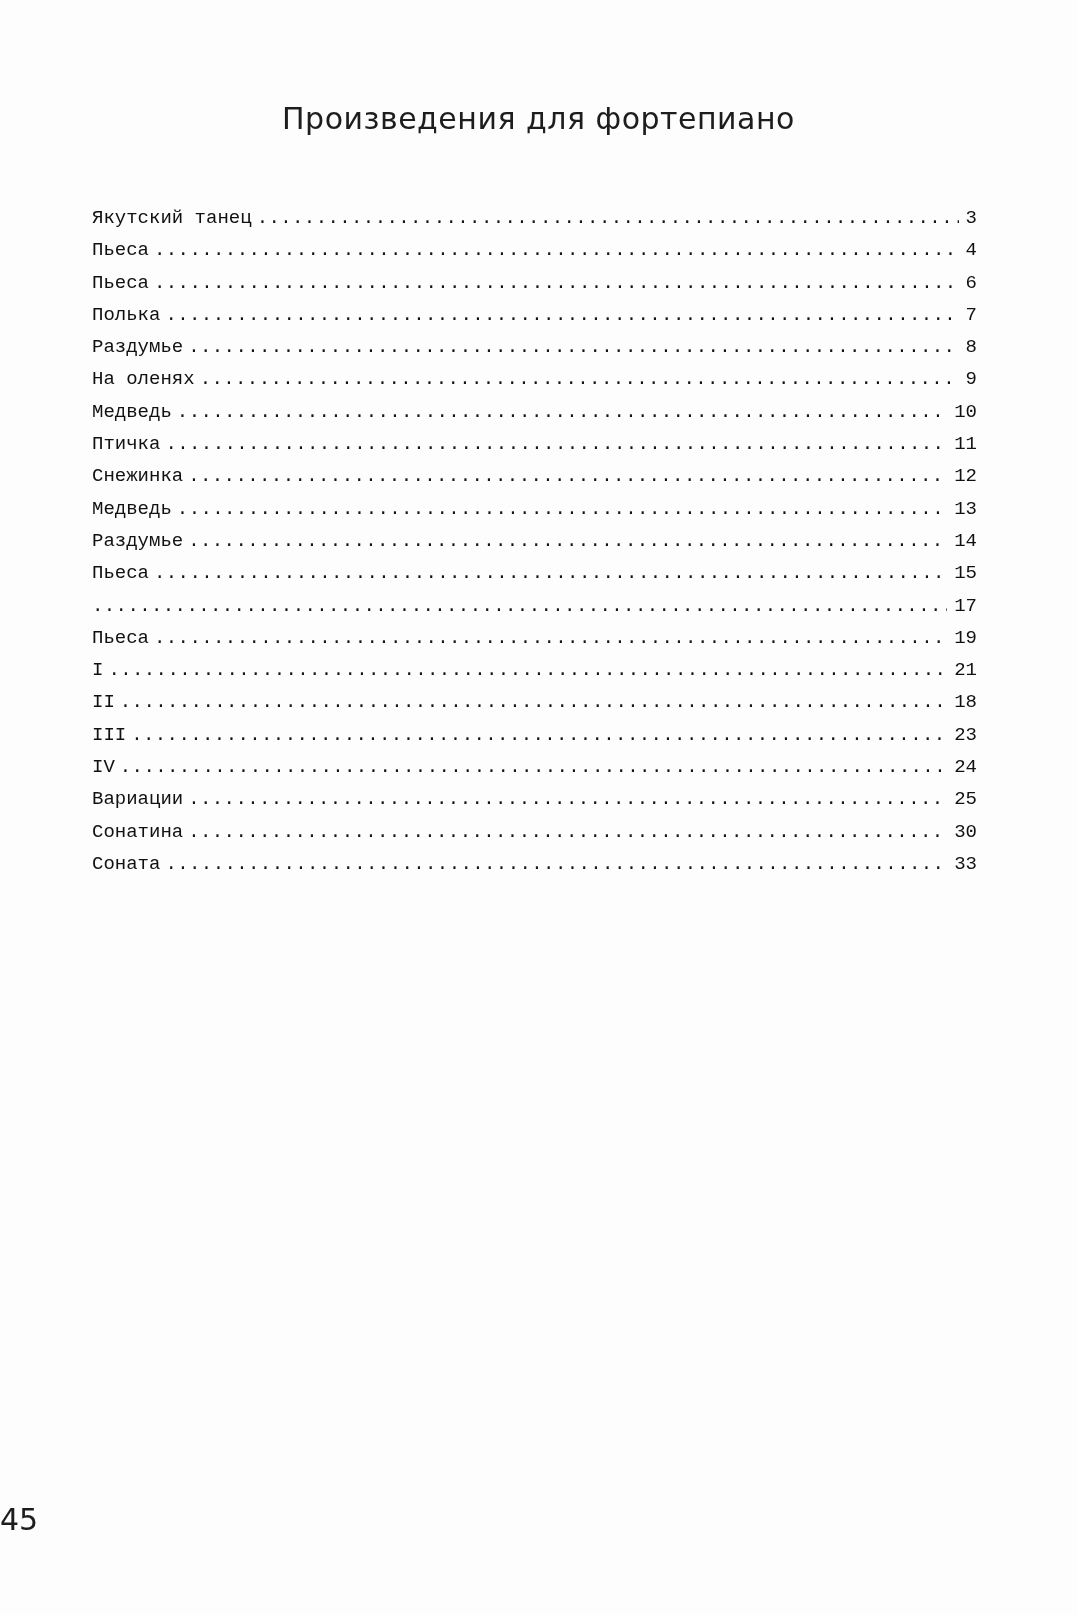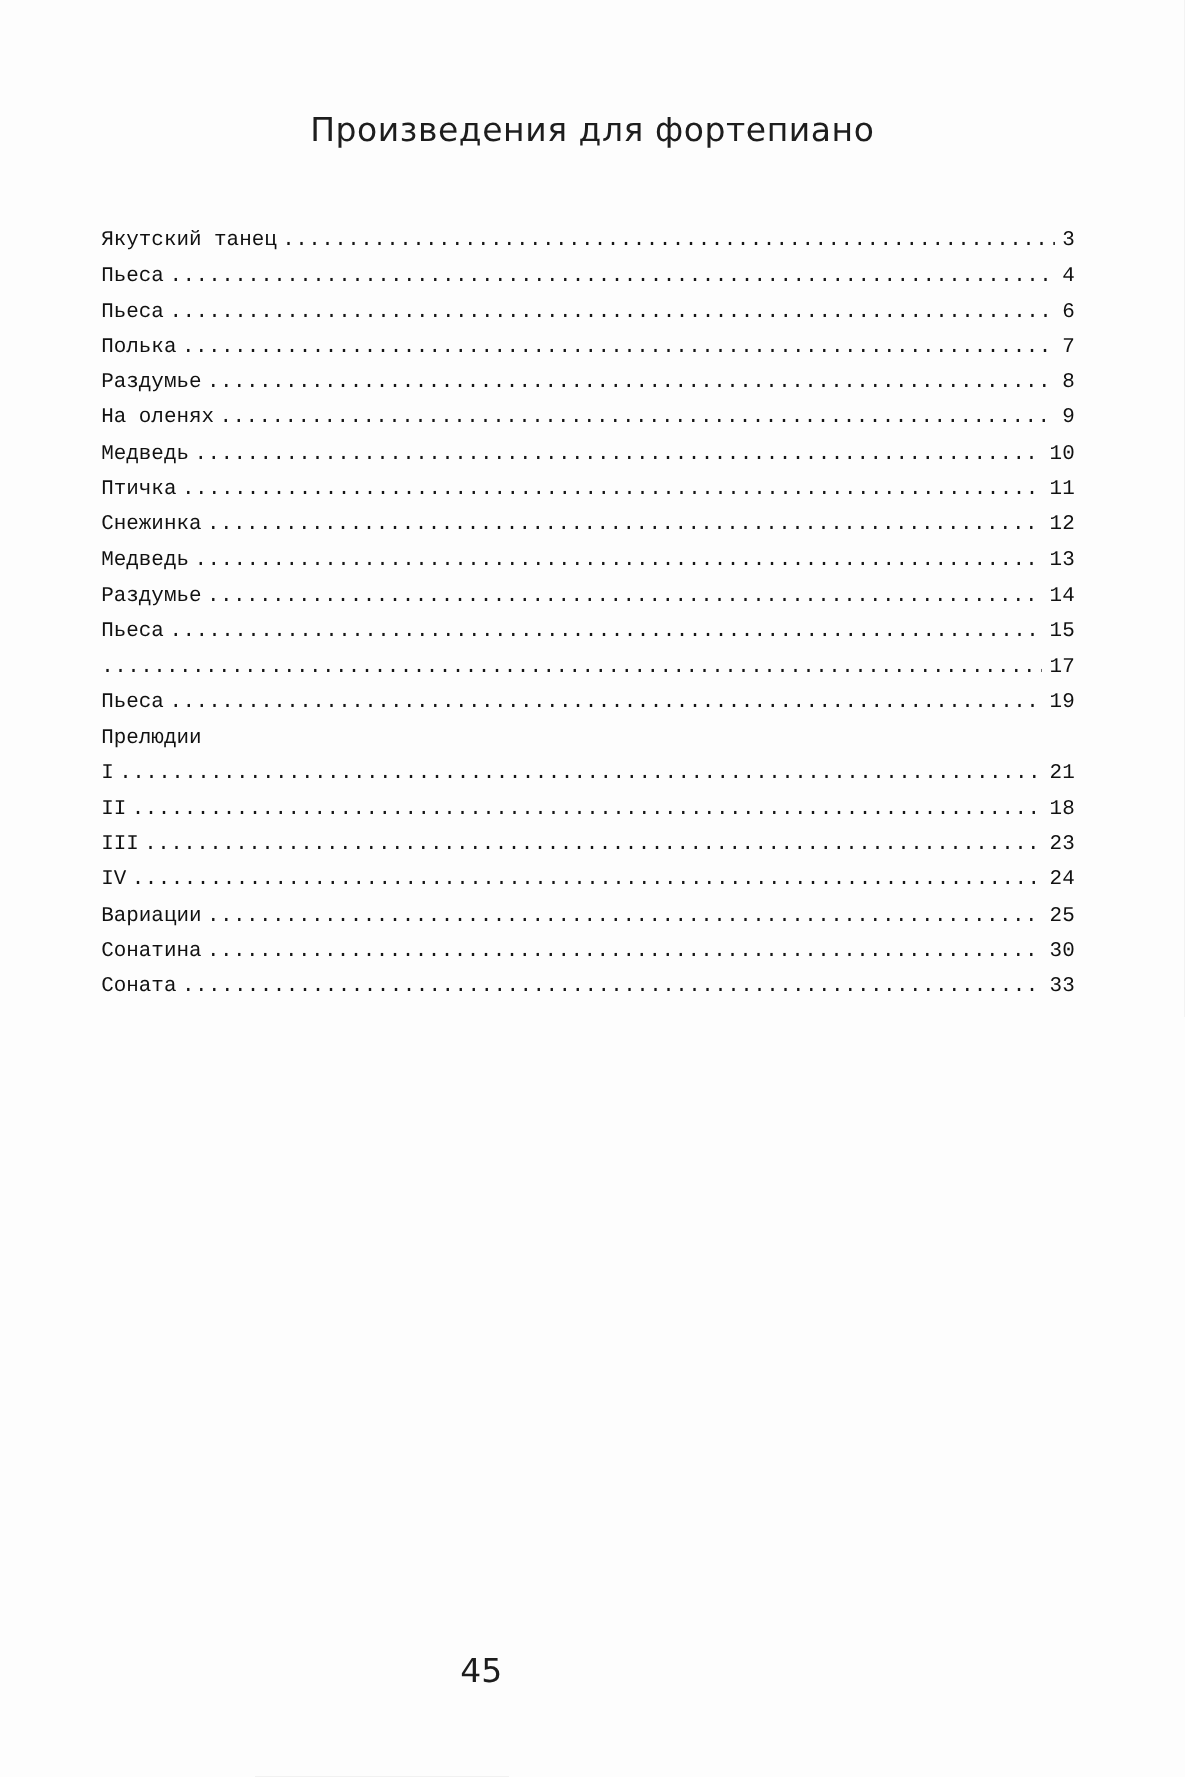--- a/index.html
+++ b/index.html
@@ -59,21 +59,20 @@
   .toc-page {
     flex: 0 0 auto;
     padding-left: 7px;
     text-align: right;
   }
   .folio {
     position: absolute;
     top: 1505px;
     left: 0;
     width: 875px;
-    text-align: center;
     font-family: "DejaVu Sans", sans-serif;
     font-weight: 400;
     font-size: 30px;
     line-height: 1;
     color: #1d1d1d;
   }
 </style>
 </head>
 <body>
 
@@ -144,23 +143,20 @@
       <div class="toc-row">
         <span class="toc-leader">............................................................................................................................................................................................................................</span>
         <span class="toc-page">17</span>
       </div>
       <div class="toc-row">
         <span class="toc-title">Пьеса</span>
         <span class="toc-leader">............................................................................................................................................................................................................................</span>
         <span class="toc-page">19</span>
       </div>
       <div class="toc-row">
-        <span class="toc-title">Прелюдии</span>
-      </div>
-      <div class="toc-row">
         <span class="toc-title">I</span>
         <span class="toc-leader">............................................................................................................................................................................................................................</span>
         <span class="toc-page">21</span>
       </div>
       <div class="toc-row">
         <span class="toc-title">II</span>
         <span class="toc-leader">............................................................................................................................................................................................................................</span>
         <span class="toc-page">18</span>
       </div>
       <div class="toc-row">

